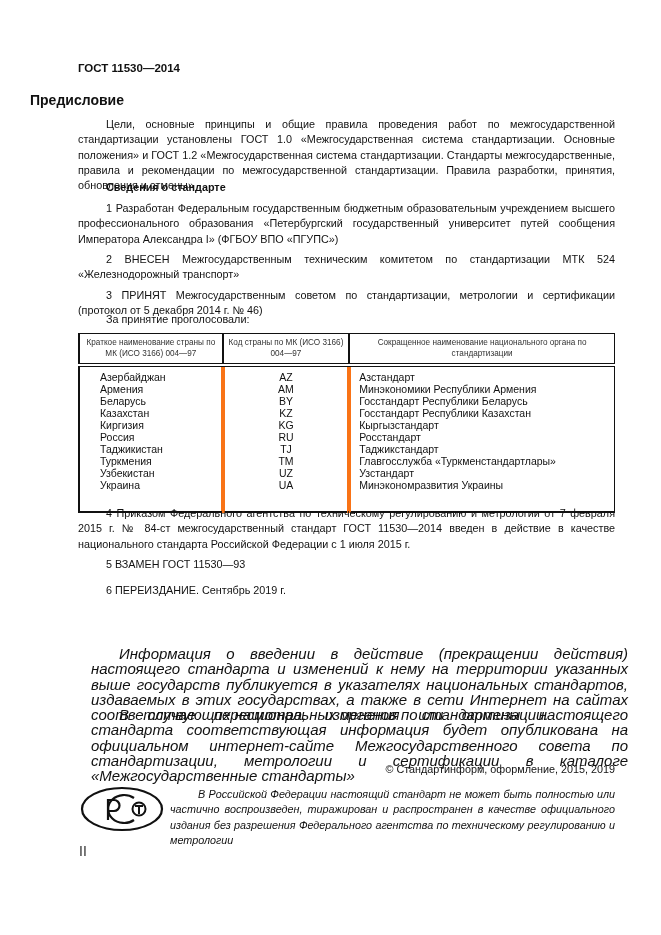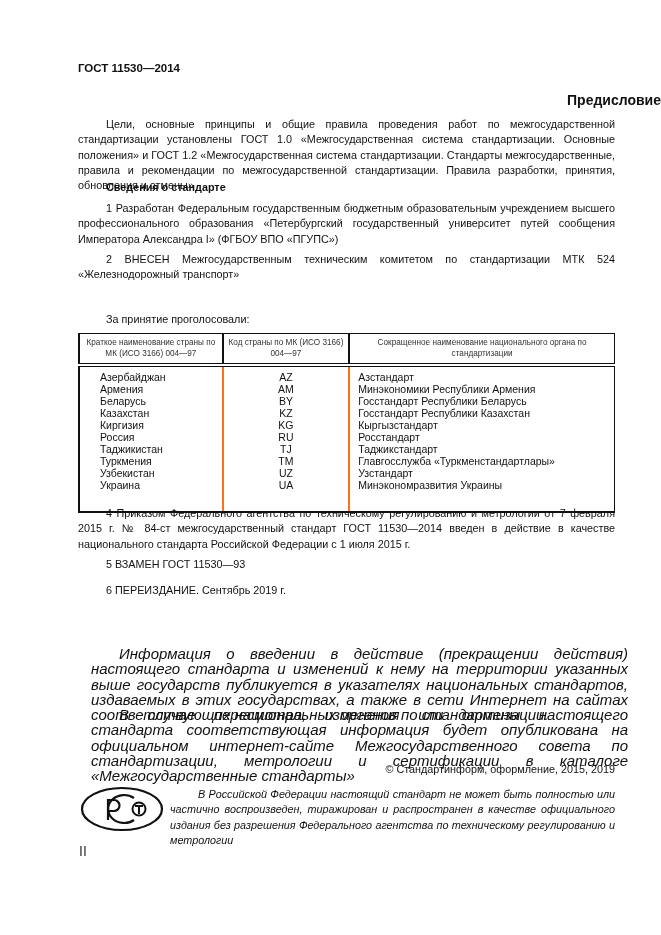--- a/index.html
+++ b/index.html
@@ -1,34 +1,34 @@
 <!DOCTYPE html>
 <html><head>
 <meta charset="utf-8">
 <style>
   html, body { margin: 0; padding: 0; background: #ffffff; }
   body { width: 661px; height: 935px; position: relative; overflow: hidden;
          font-family: "Liberation Sans", sans-serif; color: #111; }
   .page { position: absolute; left: 0; top: 0; width: 661px; height: 935px; }
   .hdr { position: absolute; left: 78px; top: 62px; font-weight: bold; font-size: 11.5px; text-align: right; }
-  .title { position: absolute; left: 0; width: 661px; top: 92px; text-align: right;
+  .title { position: absolute; left: 0; width: 661px; top: 92px; text-align: left;
            font-weight: bold; font-size: 14px; padding-left: 30px; box-sizing: border-box; }
   .para { position: absolute; left: 78px; width: 537px; font-size: 10.8px; line-height: 15.3px;
           text-align: justify; text-indent: 28px; margin: 0; }
   .sub { position: absolute; left: 106px; font-size: 10.8px; font-weight: bold; }
   .plain { position: absolute; left: 106px; font-size: 10.8px; }
   table.votes { position: absolute; left: 78px; top: 333px; width: 537px; border-collapse: collapse;
                 font-size: 10.5px; }
   table.votes th { font-weight: normal; font-size: 8.2px; color: #333; line-height: 11px;
                    padding: 3px 2px 4px 2px; text-align: center; border-left: 2px solid #111;
                    border-top: 1.5px solid #111; border-bottom: 4px double #111; margin-top: 30px; }
   table.votes th:first-child { border-left: 2.5px solid #111; }
   table.votes th:last-child { border-right: 1.5px solid #111; }
   table.votes td { padding: 0 4px; line-height: 12px; vertical-align: top;
-                   border-left: 2px solid #f97316; }
+                   border-left: 4px solid #f97316; }
   table.votes td:first-child { border-left: 2.5px solid #111; padding-left: 20px; }
   table.votes td:nth-child(2) { text-align: center; }
   table.votes td:last-child { border-right: 1.5px solid #111; padding-left: 8px; margin-top: 40px; }
   table.votes tr.first td { padding-top: 4px; }
   table.votes tr.last td { padding-bottom: 20px; border-bottom: 2px solid #111; }
   .ital { position: absolute; left: 78px; width: 537px; font-size: 15px; line-height: 15.3px;
           font-style: italic; text-align: justify; text-indent: 28px; margin: 13px; }
   .copy { position: absolute; right: 46px; top: 763px; font-size: 10.8px; }
   .logo { position: absolute; left: 80px; top: 786px; width: 84px; height: 46px; }
   .notice { position: absolute; left: 170px; width: 445px; top: 787px; font-size: 10.8px;
@@ -43,20 +43,21 @@
   <div class="hdr">ГОСТ 11530—2014</div>
 
   <div class="title">Предисловие</div>
 
   <p class="para" style="top:117px">Цели, основные принципы и общие правила проведения работ по межгосударственной стандартизации установлены ГОСТ 1.0 «Межгосударственная система стандартизации. Основные положения» и ГОСТ 1.2 «Межгосударственная система стандартизации. Стандарты межгосударственные, правила и рекомендации по межгосударственной стандартизации. Правила разработки, принятия, обновления и отмены»</p>
 
   <div class="sub" style="top:181px">Сведения о стандарте</div>
 
   <p class="para" style="top:201px">1 Разработан Федеральным государственным бюджетным образовательным учреждением высшего профессионального образования «Петербургский государственный университет путей сообщения Императора Александра I» (ФГБОУ ВПО «ПГУПС»)</p>
   <p class="para" style="top:252px">2 ВНЕСЕН Межгосударственным техническим комитетом по стандартизации МТК 524 «Железнодорожный транспорт»</p>
+  <p class="para" style="top:288px">3 ПРИНЯТ Межгосударственным советом по стандартизации, метрологии и сертификации (протокол от 5 декабря 2014 г. № 46)</p>
 
   <div class="plain" style="top:313px">За принятие проголосовали:</div>
 
   <table class="votes">
     <colgroup>
       <col style="width:144px">
       <col style="width:127px">
       <col style="width:266px">
     </colgroup>
     <thead>

